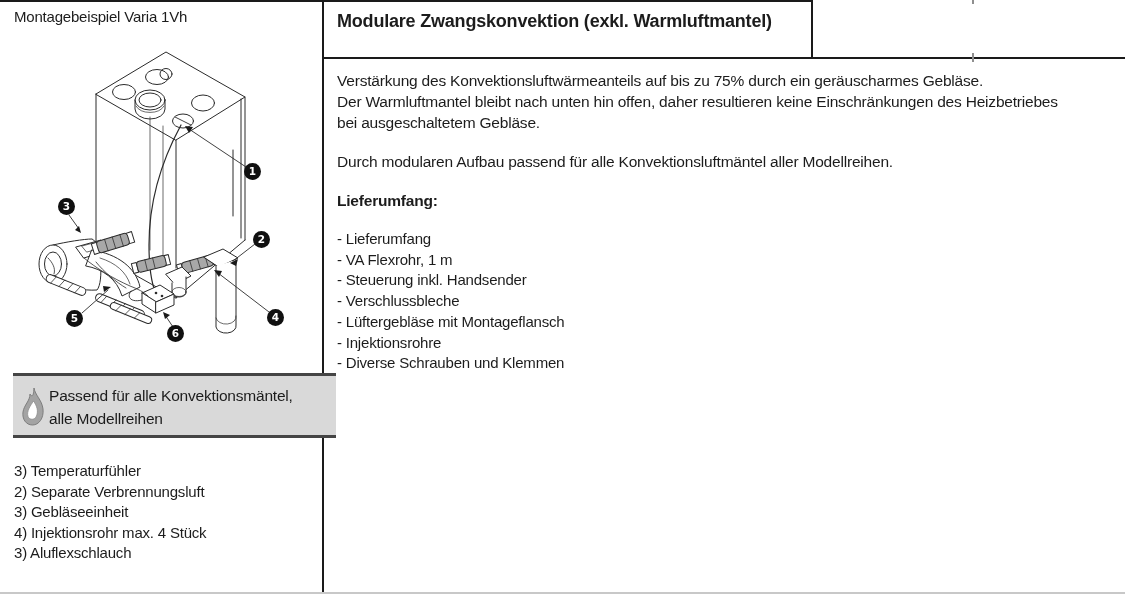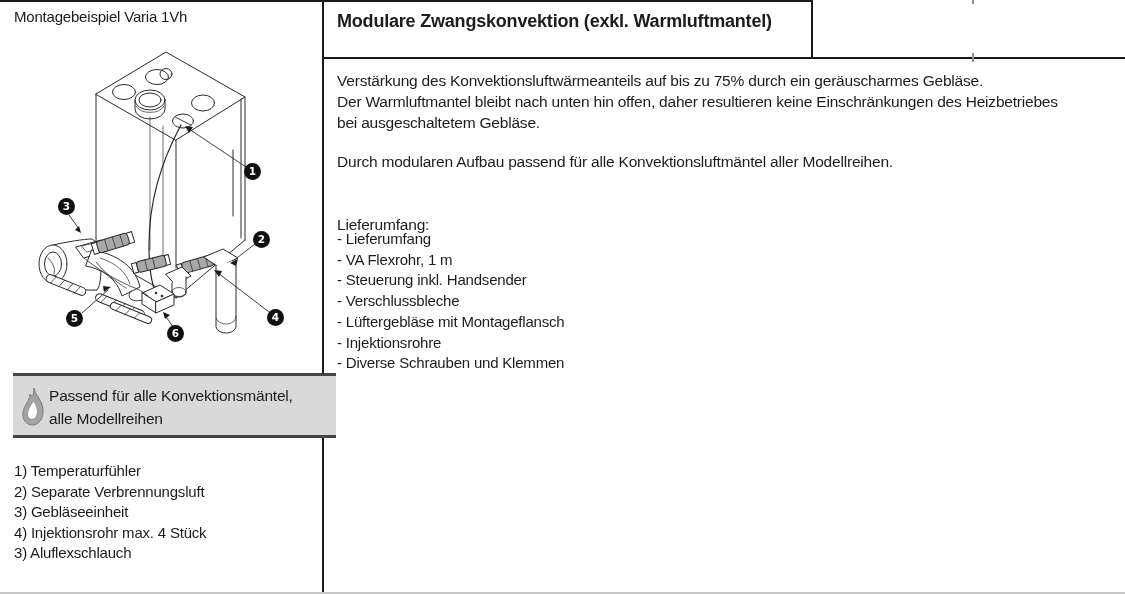--- a/index.html
+++ b/index.html
@@ -10,21 +10,21 @@
   .txt{position:absolute;white-space:pre;letter-spacing:-0.2px;}
   .rule{position:absolute;background:#1a1a1a;}
   .rule-light{position:absolute;background:#c8c8c8;}
   .tick{position:absolute;background:#8f8f8f;}
   .caption{top:8px;left:14px;font-size:15px;}
   .title{top:11px;left:337px;font-size:18px;font-weight:bold;letter-spacing:-0.2px;}
   .body-block{position:absolute;left:337px;font-size:15.5px;line-height:21px;letter-spacing:-0.2px;}
   .body-block div{white-space:pre;}
   .list-block{position:absolute;left:337px;font-size:15px;line-height:20.7px;letter-spacing:-0.2px;}
   .list-block div{white-space:pre;}
-  .heading{top:192px;left:337px;font-size:15.5px;font-weight:normal;margin-top:24px;}
+  .heading{top:192px;left:337px;font-size:15.5px;font-weight:bold;}
   .infobox{
     position:absolute;left:0;top:373px;width:323px;height:65px;background:#d9d9d9;
     border-top:3px solid #454545;border-bottom:3px solid #454545;box-sizing:border-box;margin-left:13px;
   }
   .infobox-text{position:absolute;left:36px;top:9px;font-size:15.5px;line-height:22.5px;letter-spacing:-0.2px;}
   .infobox-text div{white-space:pre;}
   .flame{position:absolute;left:7px;top:11px;}
   .legend{position:absolute;left:14px;top:461px;font-size:15px;line-height:20.6px;letter-spacing:-0.2px;}
   .legend div{white-space:pre;}
   .badge{
@@ -194,21 +194,21 @@
       <path d="M14,1 C15,8 22,13 23,22 C24,31 19,38 12.5,38 C6,38 2,32 3,25 C4,18 10,14 10,7 C12,10 13.5,10 14,1 Z" fill="#a3a3a3" stroke="#7d7d7d" stroke-width="1"></path>
       <path d="M13.5,14 C17,19 18.5,24 16.5,29 C15,33 9.5,33.5 8,29.5 C6.3,24.5 10.5,18.5 13.5,14 Z" fill="#ffffff" stroke="#8d8d8d" stroke-width="0.8"></path>
     </svg>
     <div class="infobox-text">
       <div>Passend für alle Konvektionsmäntel,</div>
       <div>alle Modellreihen</div>
     </div>
   </div>
 
   <div class="legend">
-    <div>1) Temperaturfühler</div>
+    <div>3) Temperaturfühler</div>
     <div>2) Separate Verbrennungsluft</div>
     <div>3) Gebläseeinheit</div>
     <div>4) Injektionsrohr max. 4 Stück</div>
     <div>3) Aluflexschlauch</div>
   </div>
 
   <div class="txt title">Modulare Zwangskonvektion (exkl. Warmluftmantel)</div>
 
   <div class="body-block" style="top:52px;margin-top:18px;">
     <div>Verstärkung des Konvektionsluftwärmeanteils auf bis zu 75% durch ein geräuscharmes Gebläse.</div>

